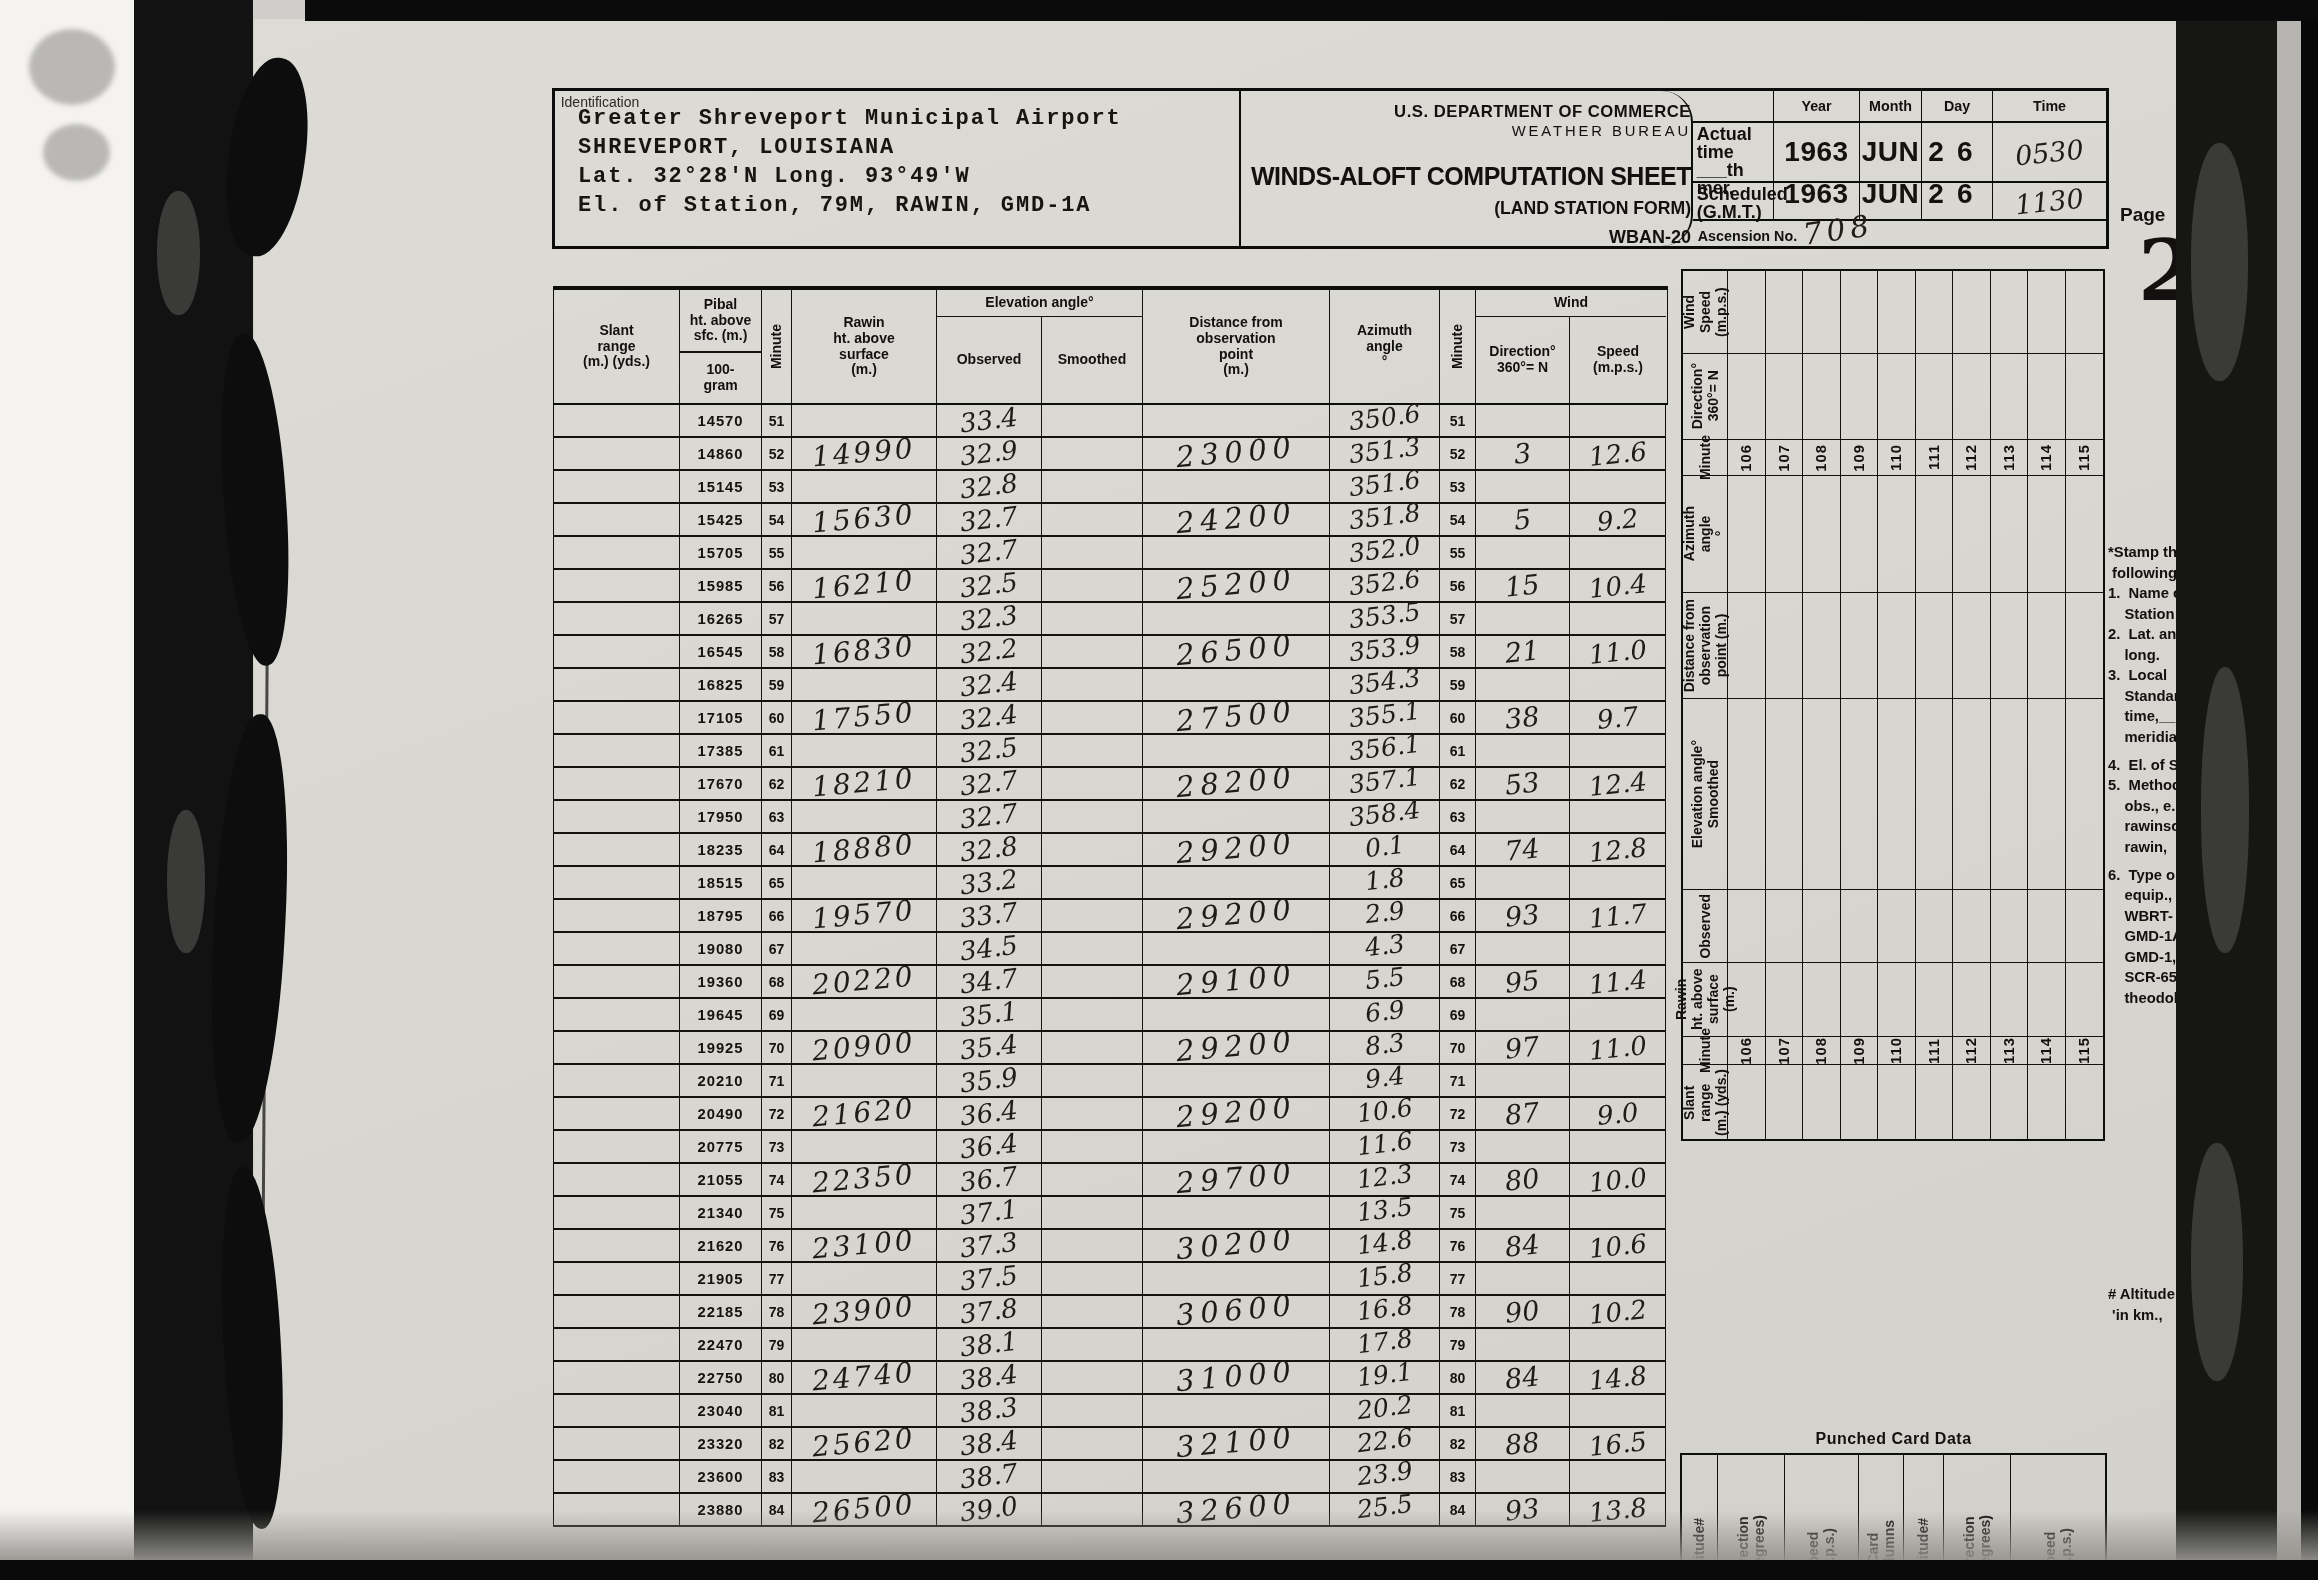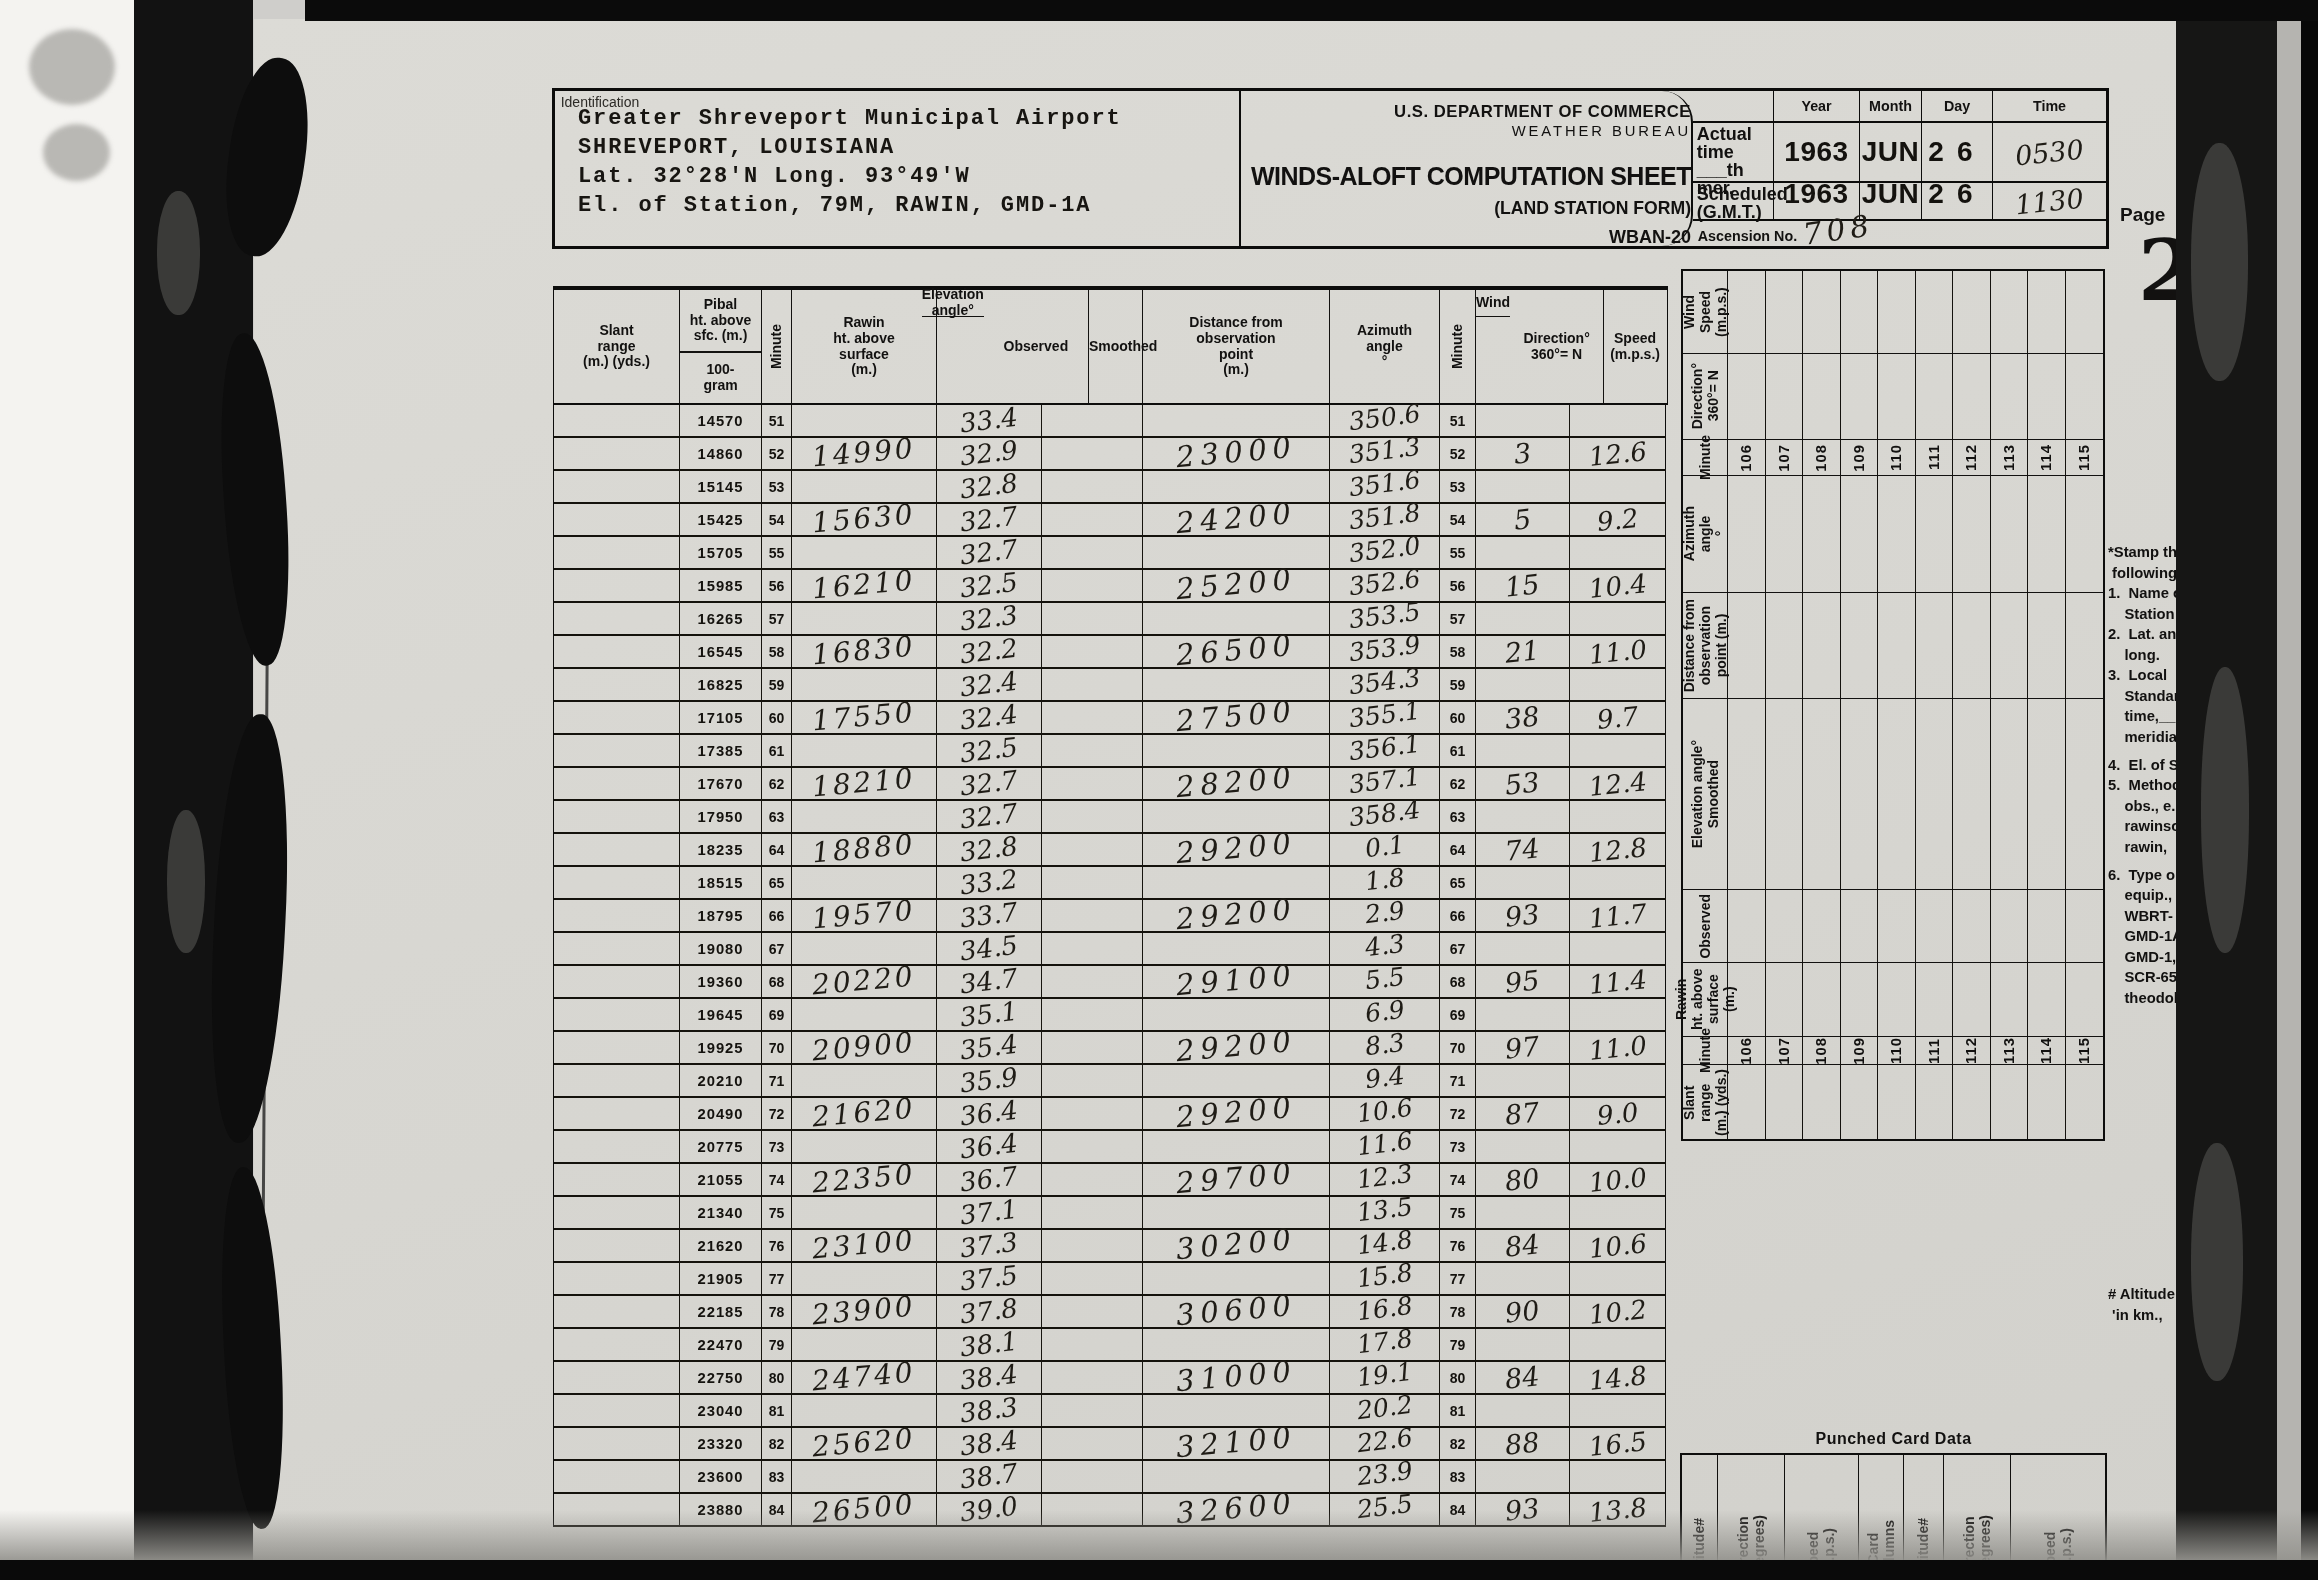--- a/index.html
+++ b/index.html
@@ -48,21 +48,21 @@
   .asc-label{position:absolute;left:4.8px;top:6.7px;font-weight:bold;font-size:14.3px;}
   .asc-no{position:absolute;left:110px;top:-7.6px;font-size:29.5px;transform:rotate(-8deg);letter-spacing:4.8px;}
   
   .pageword{position:absolute;left:2120px;top:204px;font-size:19px;font-weight:bold;z-index:5;}
   .pagenum{position:absolute;left:2138px;top:220px;font-size:85px;font-weight:bold;font-family:"DejaVu Serif",serif;z-index:5;}
   
   .main-table{position:absolute;left:553px;top:286px;z-index:5;}
   .mt-header{display:flex;width:1115px;height:119px;border:1.9px solid #0d0d0c;border-top-width:4.3px;border-bottom-width:2.9px;box-sizing:border-box;background:rgba(0,0,0,0);}
   .hc{box-sizing:border-box;border-right:1.4px solid #131210;position:relative;font-weight:bold;font-size:14px;line-height:15.7px;text-align:center;display:flex;align-items:center;justify-content:center;}
   .hc:last-child{border-right:none;}
-  .hc-group{flex-direction:row;padding:0;align-items:stretch;}
+  .hc-group{flex-direction:column;padding:0;align-items:stretch;}
   .grp-top{height:27px;border-bottom:1.9px solid #131210;display:flex;align-items:center;justify-content:center;box-sizing:border-box;}
   .grp-sub{flex:1;display:flex;}
   .grp-sub .sub{box-sizing:border-box;border-right:1.4px solid #131210;display:flex;align-items:center;justify-content:center;}
   .grp-sub .sub:last-child{border-right:none;}
   .pibal-split{display:flex;flex-direction:column;width:100%;height:100%;}
   .pibal-top{flex:1;display:flex;align-items:center;justify-content:center;border-bottom:2.9px double #131210;}
   .pibal-bot{height:50px;display:flex;align-items:center;justify-content:center;}
   .mt-body{display:grid;grid-template-columns:126px 82px 30px 145px 105px 101px 187px 110px 36px 94px 96px;border-left:1.9px solid #0d0d0c;border-right:1.9px solid #0d0d0c;box-sizing:content-box;width:1111px;}
   .bc{height:33px;border-right:1.4px solid #17150f;border-bottom:2.4px solid #14120c;display:flex;align-items:center;justify-content:center;box-sizing:border-box;overflow:visible;}
   .bc:nth-child(11n){border-right:none;}

